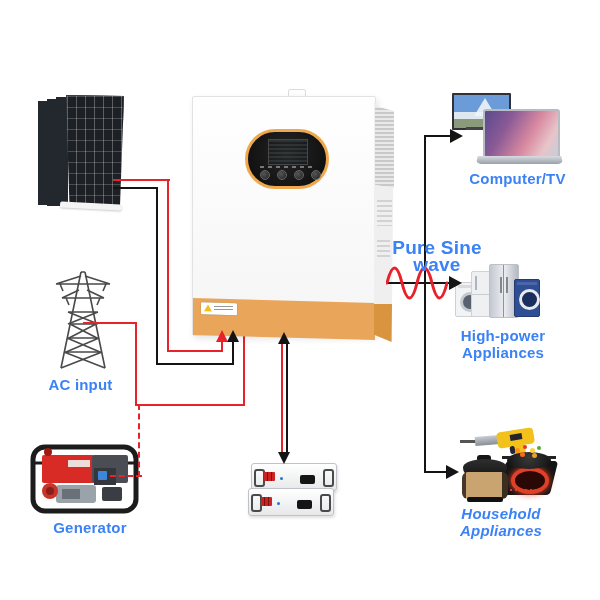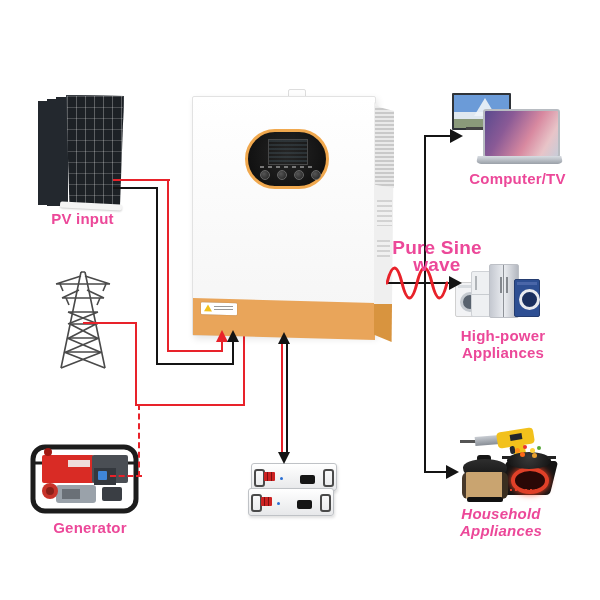--- a/index.html
+++ b/index.html
@@ -1,18 +1,18 @@
 <!DOCTYPE html>
 <html style="--wire-red: #e8222a; --wire-black: #141414; --accent-orange: #e9a55a; --accent-orange-dark: #d8943f; --display-ring: #f0a84e; --appliance-blue: #2e4f93; --drill-yellow: #f2c11c; --generator-red: #d92b25;"><head>
 <meta charset="utf-8">
 <style>
   html,body{margin:0;padding:0;background:#fff;}
   #canvas{position:relative;width:600px;height:600px;background:#fff;overflow:hidden;
           font-family:"Liberation Sans",sans-serif;}
-  .label{position:absolute;font-weight:bold;font-size:15px;color:#ec4899;text-align:center;
+  .label{position:absolute;font-weight:bold;font-size:15px;color:#3b82f6;text-align:center;
          line-height:17px;letter-spacing:.2px;z-index:6;}
   .wire{position:absolute;background:var(--wire-black,#141414);z-index:3;}
   .wire.red{background:var(--wire-red,#e8222a);}
   .wire.under{z-index:1;}
   .dash-h{position:absolute;border-top:2px dashed var(--wire-red,#e8222a);z-index:3;}
   .dash-v{position:absolute;border-left:2px dashed var(--wire-red,#e8222a);z-index:3;}
   .arrow{position:absolute;width:0;height:0;z-index:4;}
   .arrow.up{border-left:6px solid transparent;border-right:6px solid transparent;
             border-bottom:12px solid var(--wire-black,#141414);}
   .arrow.up.red{border-bottom-color:var(--wire-red,#e8222a);}
@@ -137,33 +137,33 @@
   <div class="wire" style="left:424px;top:471px;width:22px;height:2px;"></div>
   <div class="arrow rt" style="left:446px;top:465px;"></div>
 
   <div class="pv-group">
     <div class="pv-back" style="left:0;top:6px;height:104px;"></div>
     <div class="pv-back" style="left:9px;top:4px;height:107px;"></div>
     <div class="pv-back" style="left:18px;top:2px;height:109px;"></div>
     <div class="pv-main"></div>
     <div class="pv-base"></div>
   </div>
-  <div class="label" style="left:30px;top:210px;width:105px;">PV input</div>
 
   <svg style="position:absolute;left:48px;top:268px;z-index:2;" width="70" height="105" viewBox="0 0 70 105">
     <g fill="none" stroke="#4a4a4a" stroke-width="1.6">
       <path d="M33,4 L13,100 M37,4 L57,100 M33,4 H37"></path>
       <path d="M8,16 H62 M33,8 L8,16 M37,8 L62,16 M12,16 l3,7 M58,16 l-3,7"></path>
       <path d="M14,30 H56 M31,22 L14,30 M39,22 L56,30 M18,30 l3,7 M52,30 l-3,7"></path>
       <path d="M20,44 H50 M20,44 L50,56 M50,44 L20,56"></path>
       <path d="M22,56 H48 M22,56 L49,70 M48,56 L21,70"></path>
       <path d="M19,70 H51 M19,70 L52,84 M51,70 L18,84"></path>
       <path d="M16,84 H54 M16,84 L57,100 M54,84 L13,100"></path>
     </g>
   </svg>
+  <div class="label" style="left:28px;top:376px;width:105px;">AC input</div>
 
   <svg style="position:absolute;left:28px;top:441px;z-index:2;" width="115" height="78" viewBox="0 0 115 78">
     <rect x="5" y="6" width="103" height="64" rx="12" fill="none" stroke="#1c1c1c" stroke-width="5"></rect>
     <path d="M7,22 H107" stroke="#1c1c1c" stroke-width="3"></path>
     <rect x="14" y="14" width="52" height="28" rx="2" fill="var(--generator-red,#d92b25)"></rect>
     <rect x="64" y="14" width="36" height="28" rx="2" fill="#4a4e54"></rect>
     <circle cx="20" cy="11" r="4" fill="#a01812"></circle>
     <rect x="40" y="19" width="22" height="7" fill="#f0f0f0" opacity="0.9"></rect>
     <rect x="66" y="27" width="22" height="17" fill="#34383e"></rect>
     <rect x="70" y="30" width="9" height="9" rx="1" fill="#3f86d8"></rect>

